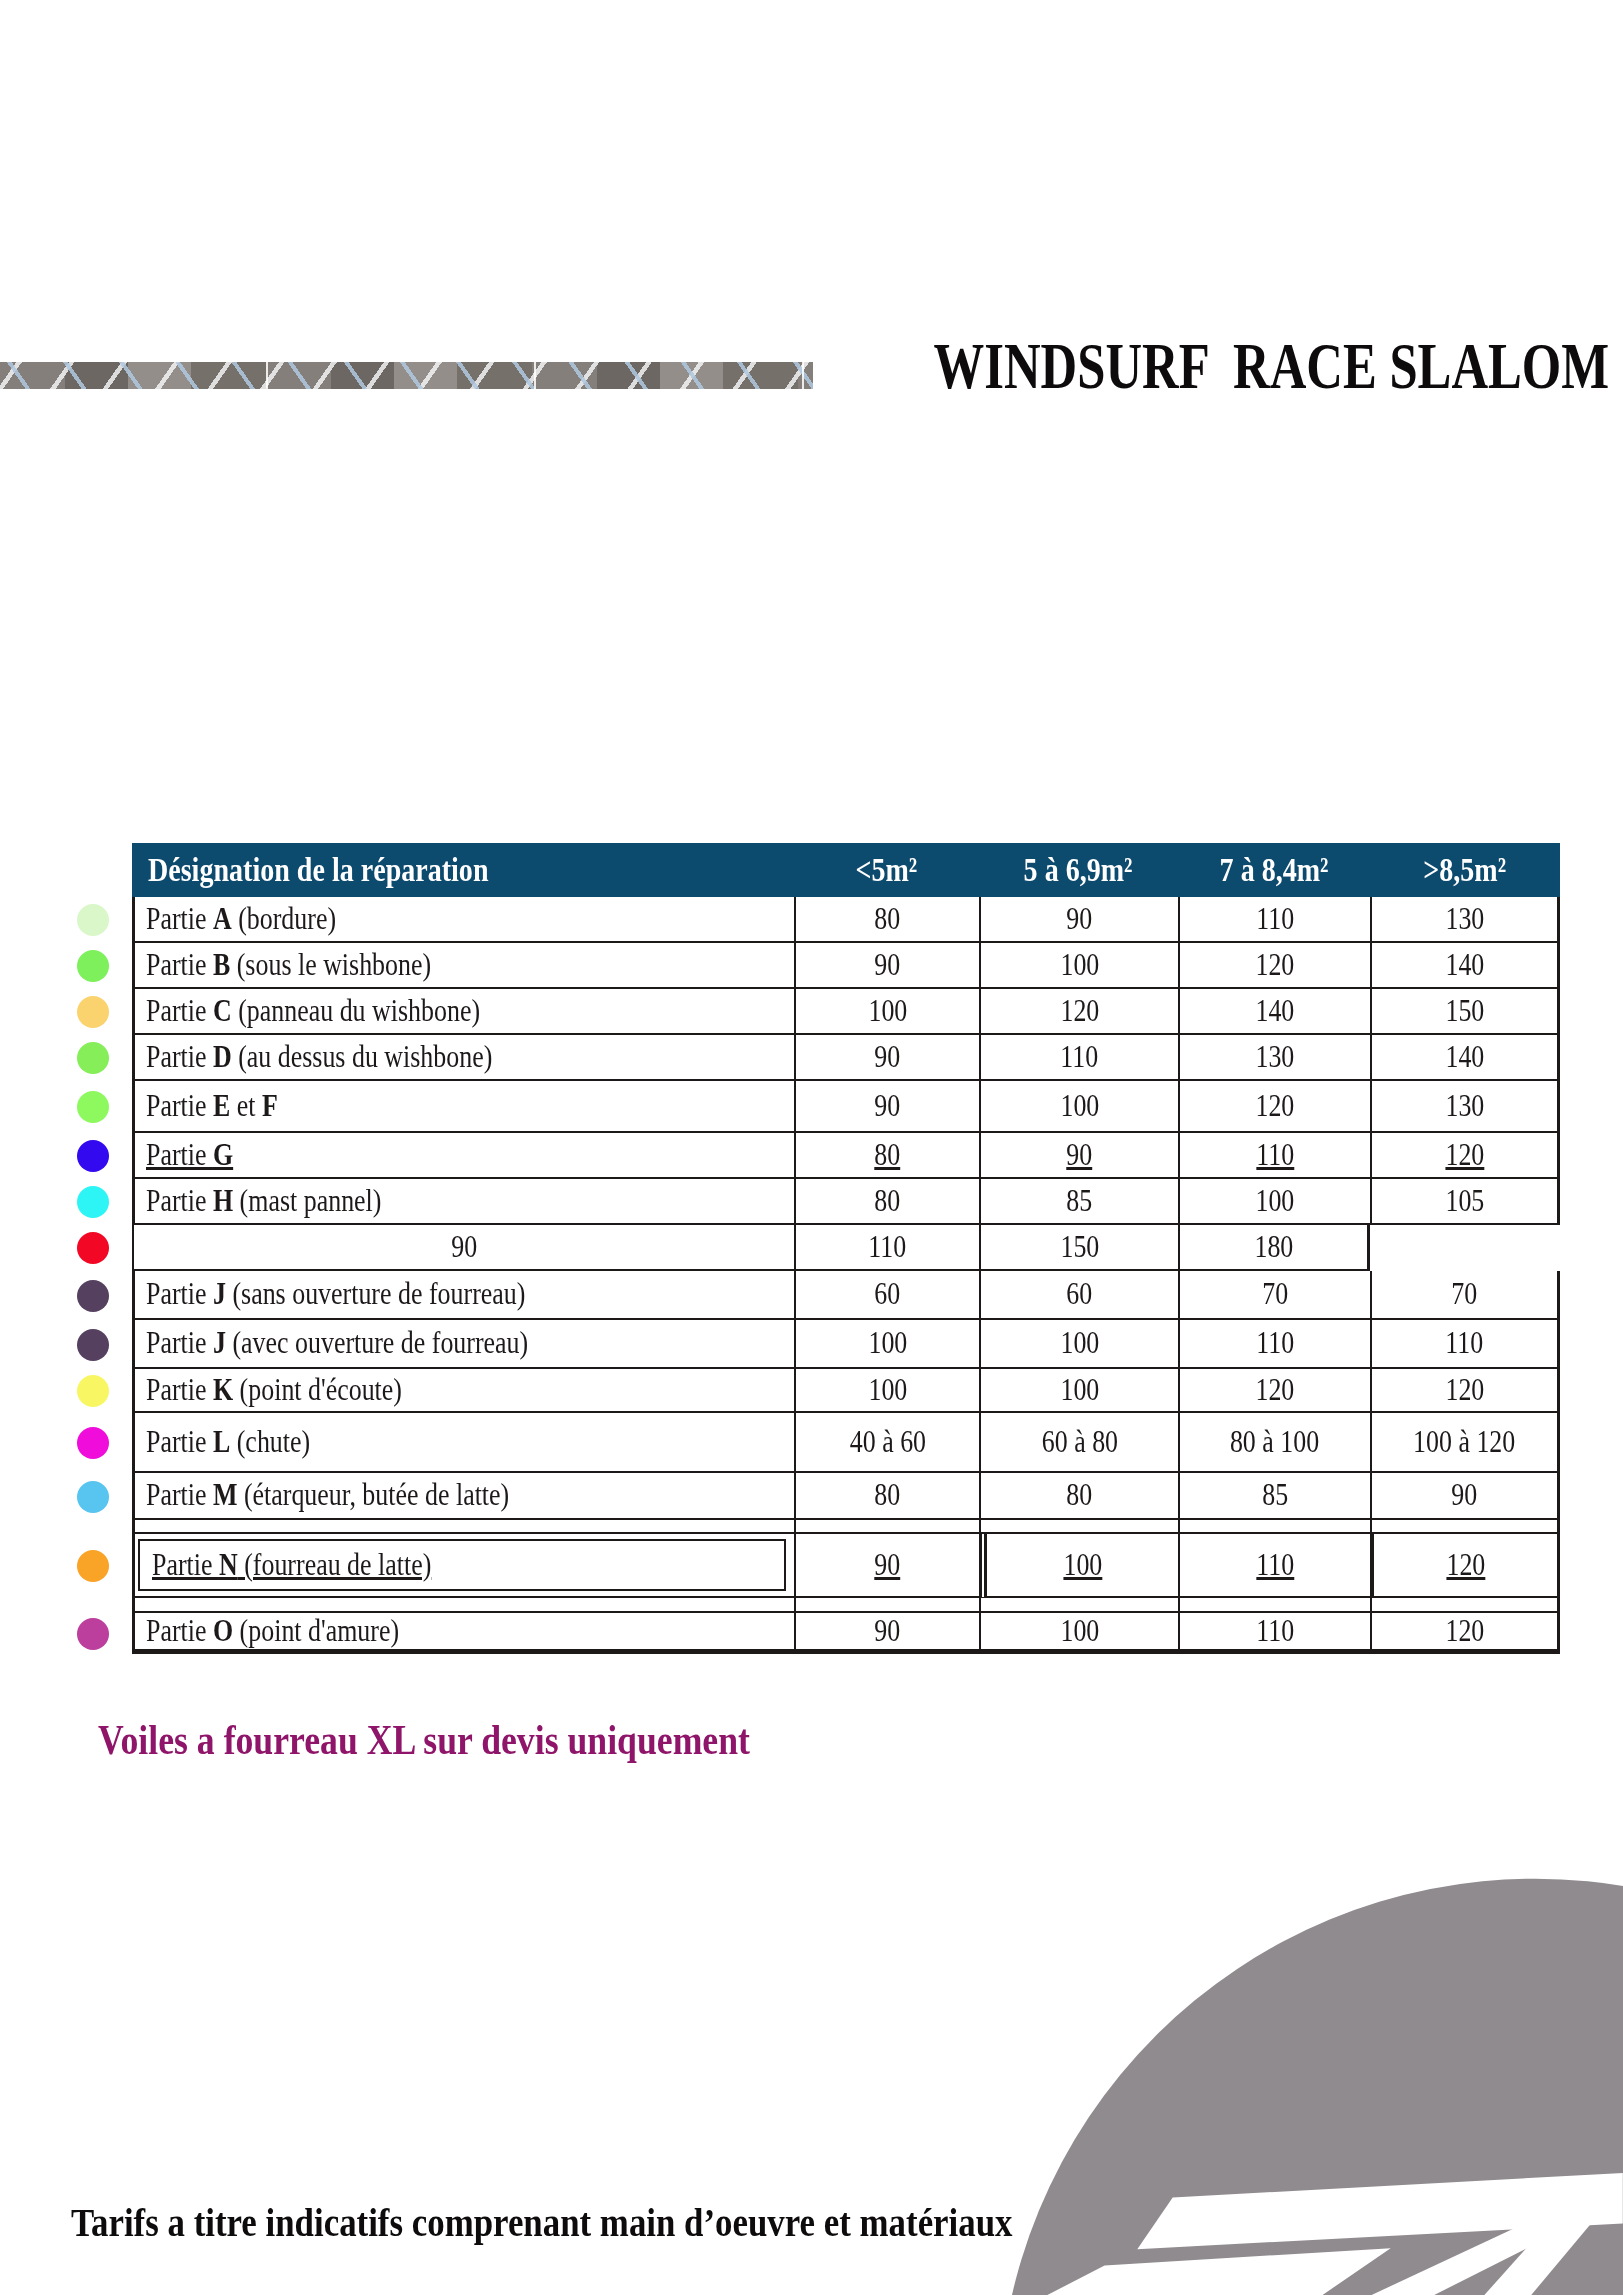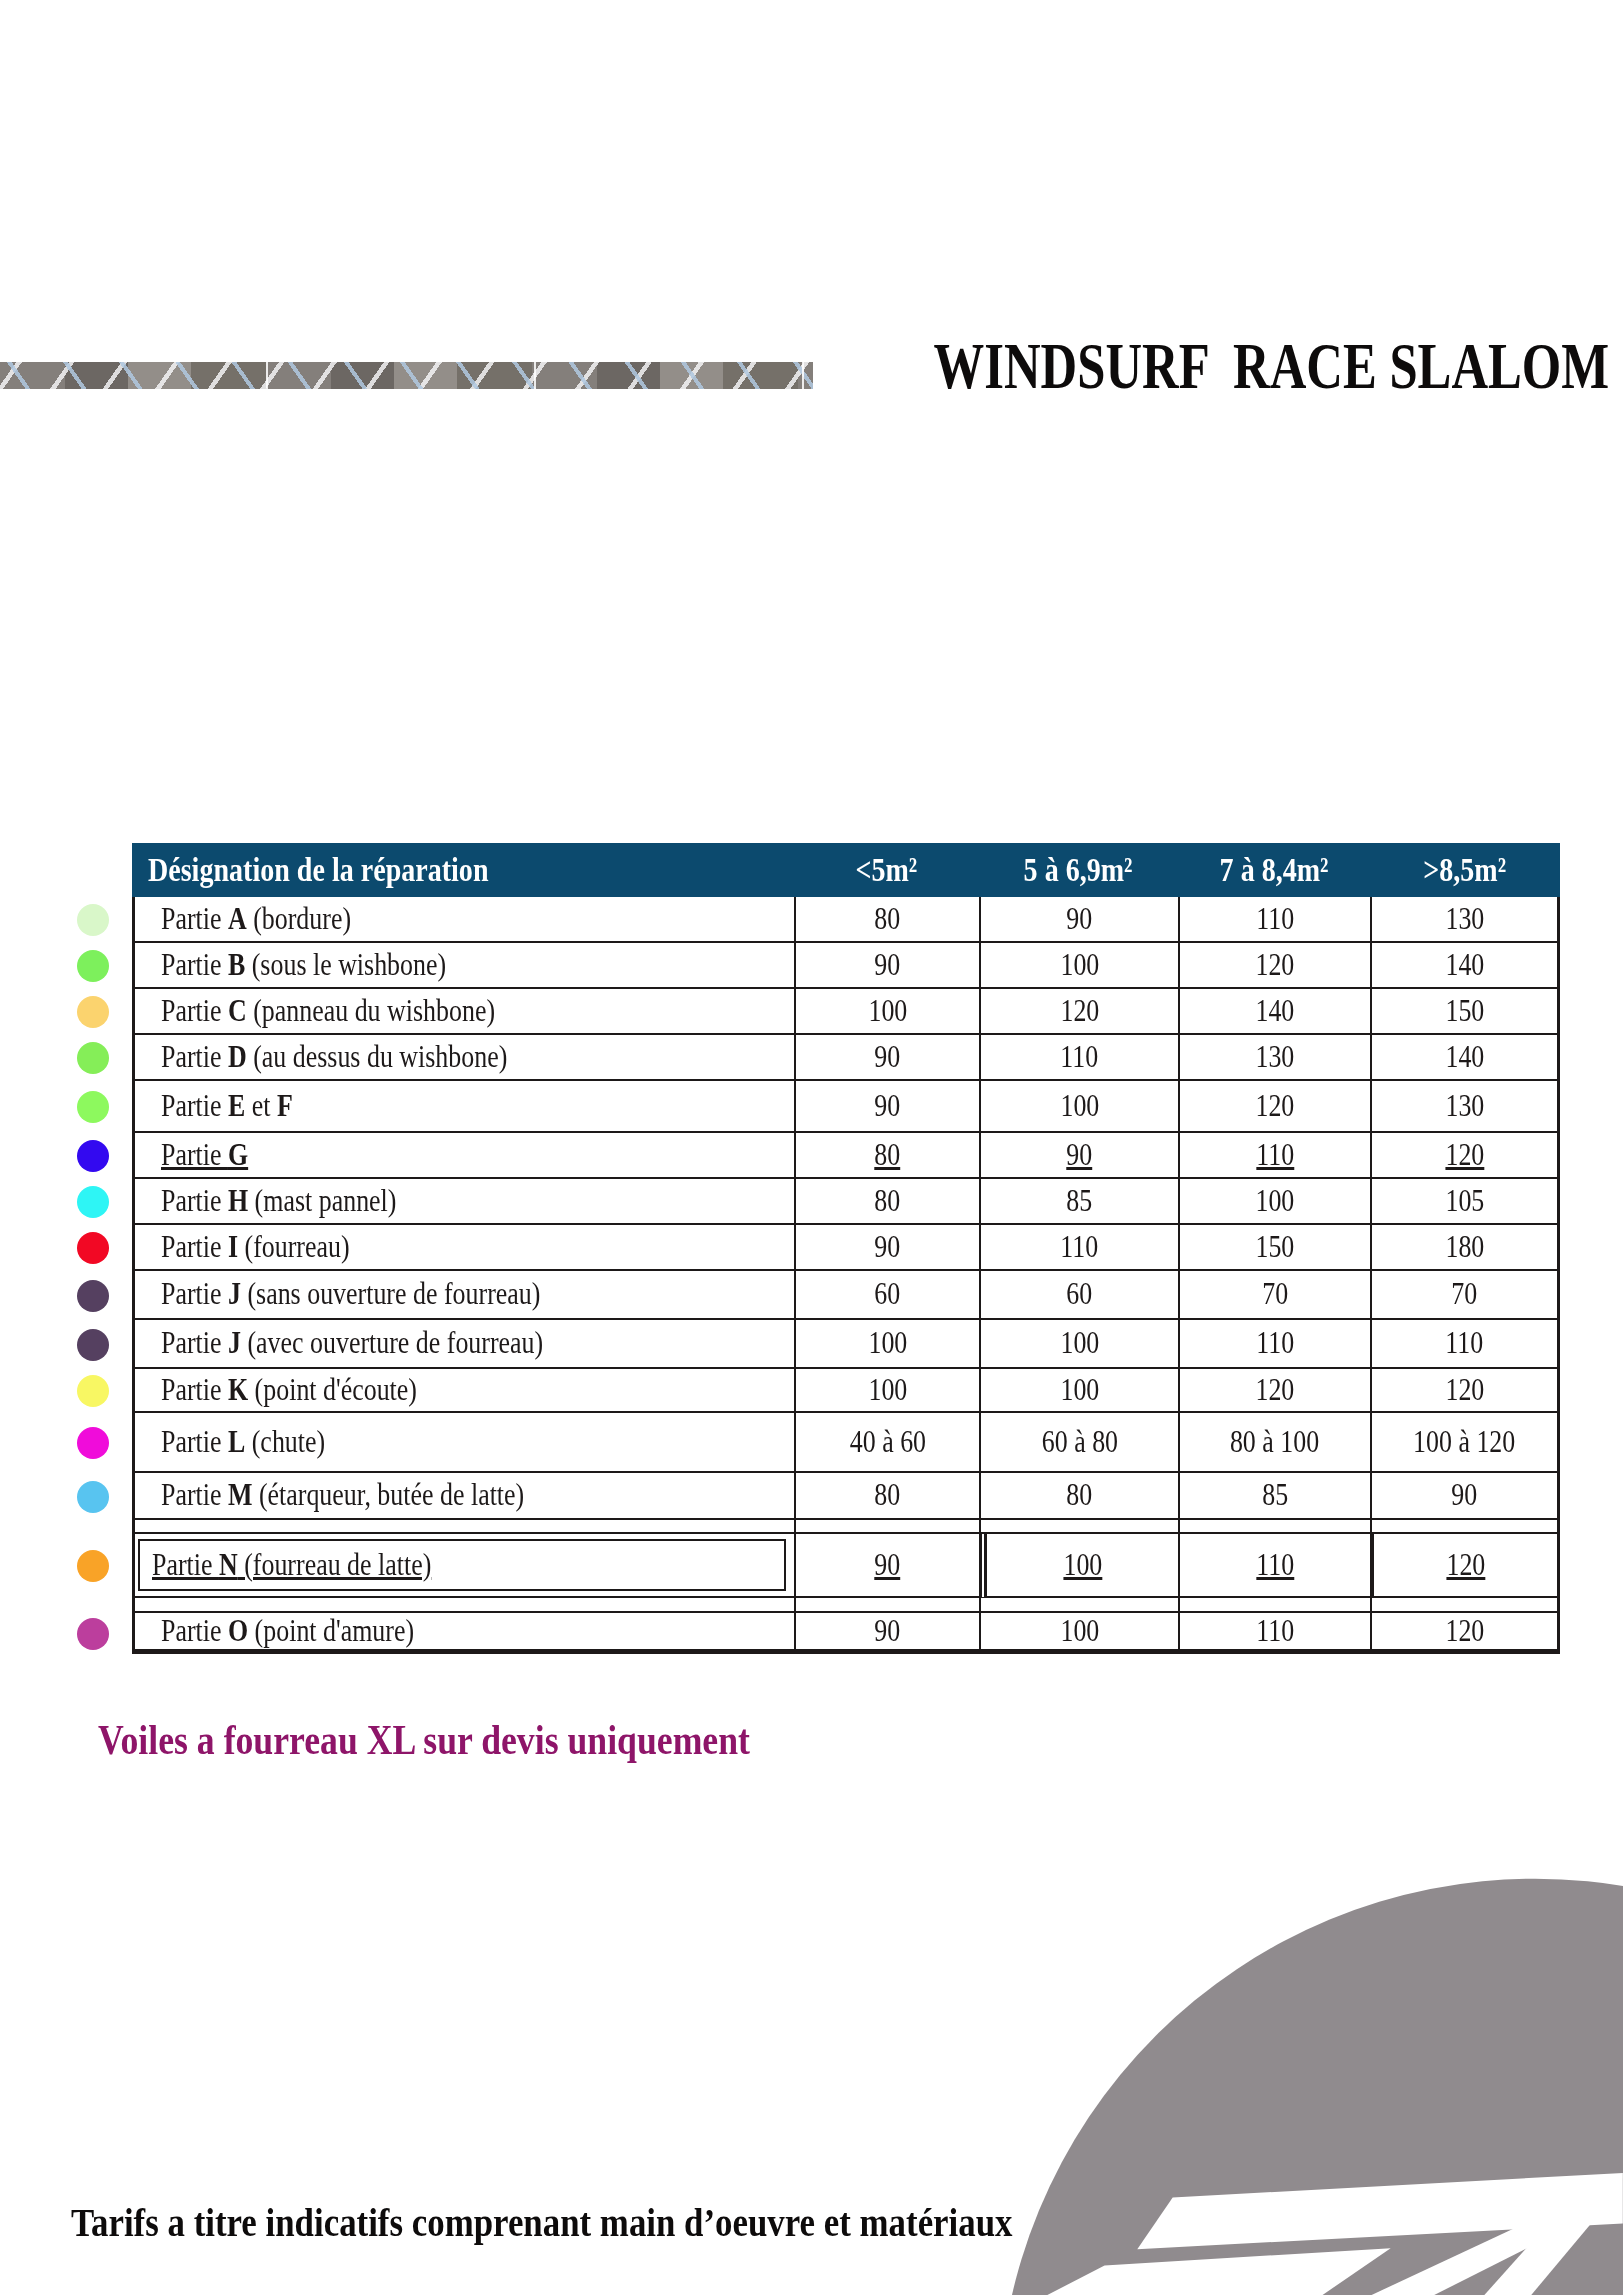--- a/index.html
+++ b/index.html
@@ -31,21 +31,21 @@
   .t-header .label-cell{padding-left:16.4px;justify-content:flex-start;}
   .t-header .v{justify-content:center;}
   .t-header .hx{font-size:33px;font-weight:bold;}
 
   .t-row .cell{box-sizing:border-box;border-bottom:2.7px solid #1d1919;display:flex;align-items:center;background:#fff;}
   .t-row .label-cell{border-left:3.3px solid #1d1919;}
   .t-row .v{border-left:2.7px solid #1d1919;justify-content:center;}
   .t-row .v4{border-right:3.3px solid #1d1919;}
   .t-row.last .cell{border-bottom:5.5px solid #1d1919;}
 
-  .t-row .inner{display:flex;align-items:center;flex:1;align-self:stretch;padding-left:26px;}
+  .t-row .inner{display:flex;align-items:center;flex:1;align-self:stretch;padding-left:11px;}
   .t-row.boxed .inner{border:2.2px solid #1d1919;margin:4.9px 7.6px 4.9px 3.3px;padding-left:12px;}
   .t-row.boxed .v2{border-left:8.2px double #1d1919;}
   .t-row.boxed .v4{border-left:4.9px solid #1d1919;}
 
   .gutter{display:flex;align-items:center;background:transparent;}
   .dot{width:32px;height:32px;border-radius:50%;margin-left:3.3px;}
 
   .label-text{font-size:30.5px;}
   .label-text b{font-weight:bold;}
   .val{font-size:30.5px;}
@@ -234,25 +234,20 @@
     <div class="cell v v3">
           <span class="cxc val">100</span>
         </div>
     <div class="cell v v4">
           <span class="cxc val">105</span>
         </div>
   </div>
       <div class="t-row" style="height: 46px;">
     <div class="gutter">
           <span class="dot" style="background: rgb(242, 8, 36);"></span>
-        </div>
-    <div class="cell label-cell">
-          <div class="inner">
-            <span class="cx label-text"><span>Partie </span><b>I</b><span> (fourreau)</span></span>
-          </div>
         </div>
     <div class="cell v v1">
           <span class="cxc val">90</span>
         </div>
     <div class="cell v v2">
           <span class="cxc val">110</span>
         </div>
     <div class="cell v v3">
           <span class="cxc val">150</span>
         </div>

